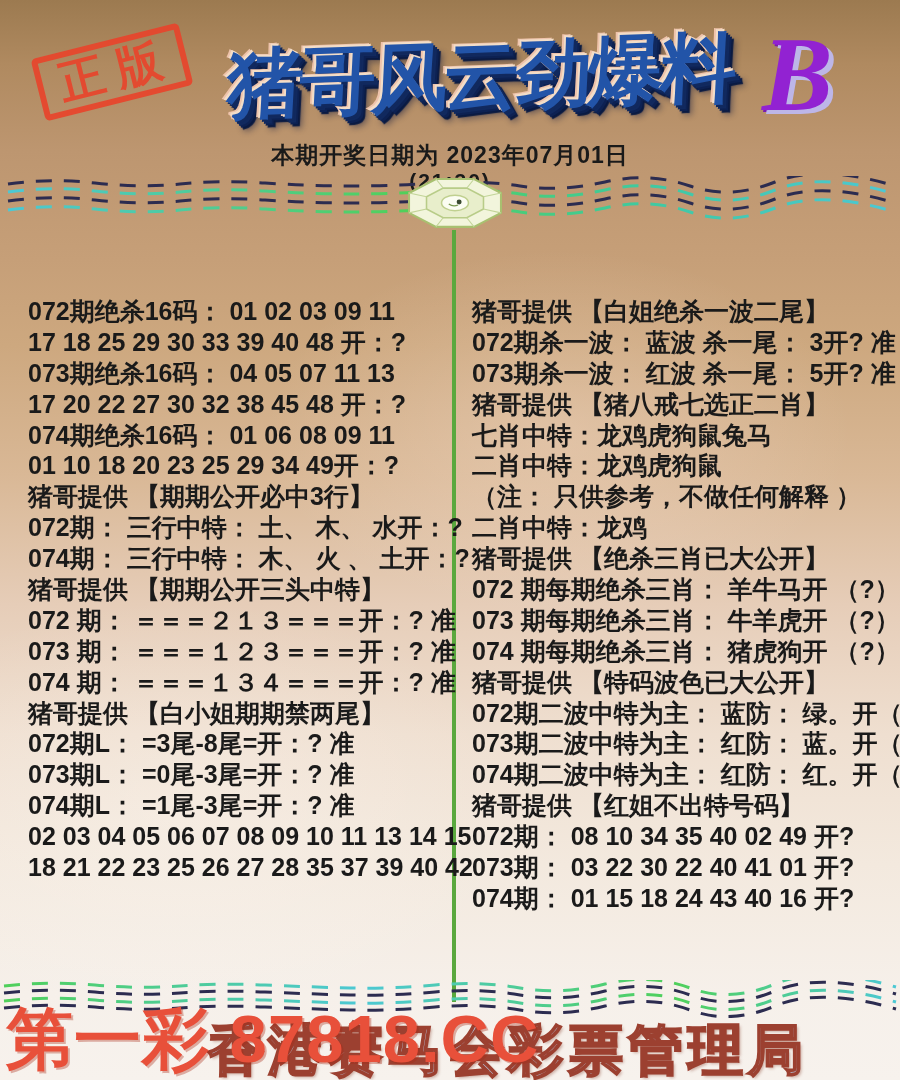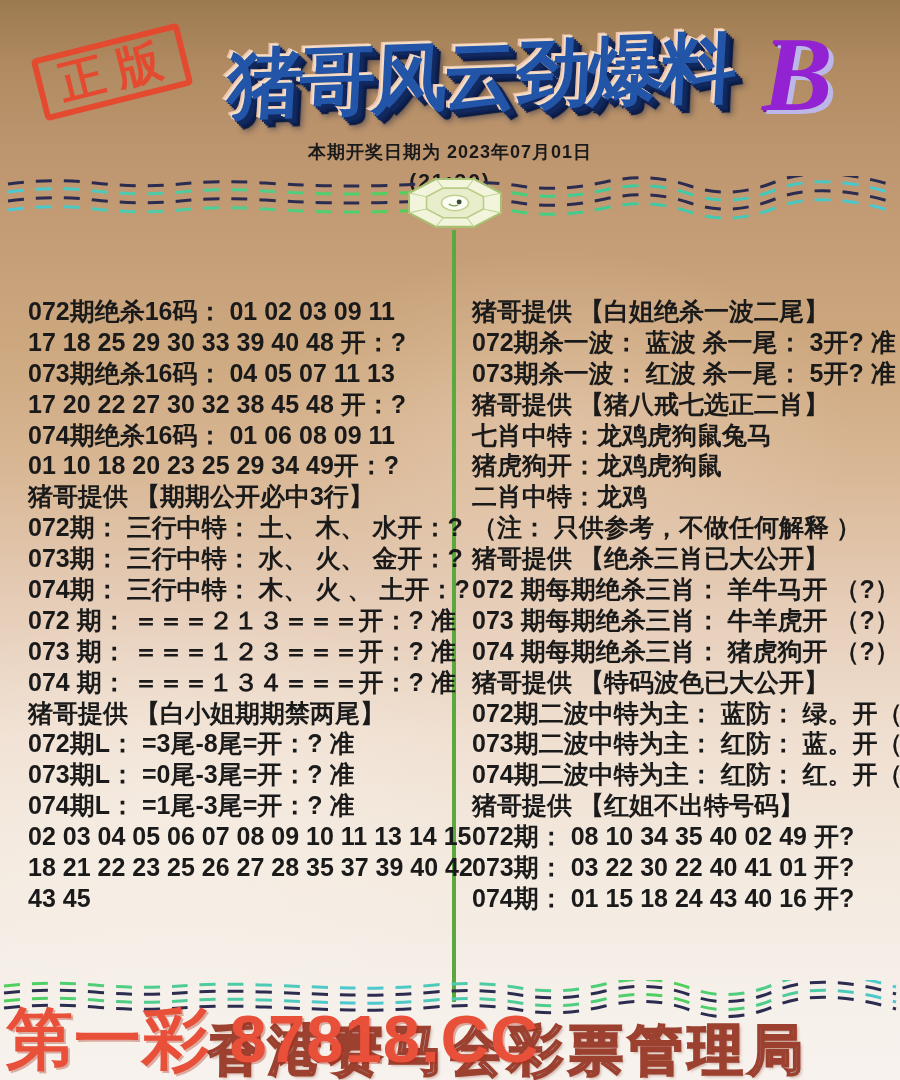--- a/index.html
+++ b/index.html
@@ -42,21 +42,21 @@
   }
   .edition{
     position:absolute;left:762px;top:22px;
     font-family:"Liberation Serif","DejaVu Serif",serif;
     font-size:106px;font-style:italic;font-weight:bold;line-height:1;
     color:#9222d2;
     text-shadow:5px 4px 0 #bdb6e8, 2px 2px 0 #7a1bb0;
   }
   .date-line{
     position:absolute;top:140px;left:0;width:100%;text-align:center;
-    font-size:18px;font-weight:bold;letter-spacing:1px;
+    font-size:23px;font-weight:bold;letter-spacing:1px;
   }
   .time-line{
     position:absolute;top:169px;left:0;width:100%;text-align:center;
     font-size:21px;font-weight:bold;letter-spacing:2px;
   }
 
   
   .wave-top{position:absolute;left:0;top:176px;width:900px;height:48px;}
   .wave-bottom{position:absolute;left:0;top:980px;width:900px;height:38px;}
   .emblem{position:absolute;left:402px;top:176px;width:106px;height:58px;}
@@ -138,42 +138,41 @@
 
   <div class="col col-left">
       <div class="line">072期绝杀16码：  01 02 03 09 11</div>
       <div class="line">17 18 25 29 30 33 39 40 48 开：?</div>
       <div class="line">073期绝杀16码：  04 05 07 11 13</div>
       <div class="line">17 20 22 27 30 32 38 45 48 开：?</div>
       <div class="line">074期绝杀16码：  01 06 08 09 11</div>
       <div class="line">01 10 18 20 23 25 29 34 49开：?</div>
       <div class="line">猪哥提供 【期期公开必中3行】</div>
       <div class="line">072期： 三行中特： 土、 木、 水开：?</div>
-      <div class="line">073期： 三行中特： 水、 火、 金开：?</div>
       <div class="line">074期： 三行中特： 木、 火 、 土开：?</div>
+      <div class="line">猪哥提供 【期期公开三头中特】</div>
       <div class="line">072 期： ＝＝＝２１３＝＝＝开：? 准</div>
       <div class="line">073 期： ＝＝＝１２３＝＝＝开：? 准</div>
       <div class="line">074 期： ＝＝＝１３４＝＝＝开：? 准</div>
       <div class="line">猪哥提供 【白小姐期期禁两尾】</div>
       <div class="line">072期L： =3尾-8尾=开：? 准</div>
       <div class="line">073期L： =0尾-3尾=开：? 准</div>
       <div class="line">074期L： =1尾-3尾=开：? 准</div>
       <div class="line">02 03 04 05 06 07 08 09 10 11 13 14 15</div>
       <div class="line">18 21 22 23 25 26 27 28 35 37 39 40 42</div>
-      <div class="line">43 45</div>
     </div>
   <div class="col col-right">
       <div class="line">猪哥提供 【白姐绝杀一波二尾】</div>
       <div class="line">072期杀一波： 蓝波 杀一尾： 3开? 准</div>
       <div class="line">073期杀一波： 红波 杀一尾： 5开? 准</div>
       <div class="line">猪哥提供 【猪八戒七选正二肖】</div>
       <div class="line">七肖中特：龙鸡虎狗鼠兔马</div>
-      <div class="line">猪虎狗开：龙鸡虎狗鼠</div>
+      <div class="line">二肖中特：龙鸡虎狗鼠</div>
+      <div class="line">（注： 只供参考，不做任何解释 ）</div>
       <div class="line">二肖中特：龙鸡</div>
-      <div class="line">（注： 只供参考，不做任何解释 ）</div>
       <div class="line">猪哥提供 【绝杀三肖已大公开】</div>
       <div class="line">072 期每期绝杀三肖： 羊牛马开 （?）准</div>
       <div class="line">073 期每期绝杀三肖： 牛羊虎开 （?）准</div>
       <div class="line">074 期每期绝杀三肖： 猪虎狗开 （?）准</div>
       <div class="line">猪哥提供 【特码波色已大公开】</div>
       <div class="line">072期二波中特为主： 蓝防： 绿。开（?）</div>
       <div class="line">073期二波中特为主： 红防： 蓝。开（?）</div>
       <div class="line">074期二波中特为主： 红防： 红。开（?）</div>
       <div class="line">猪哥提供 【红姐不出特号码】</div>
       <div class="line">072期： 08 10 34 35 40 02 49 开?</div>

